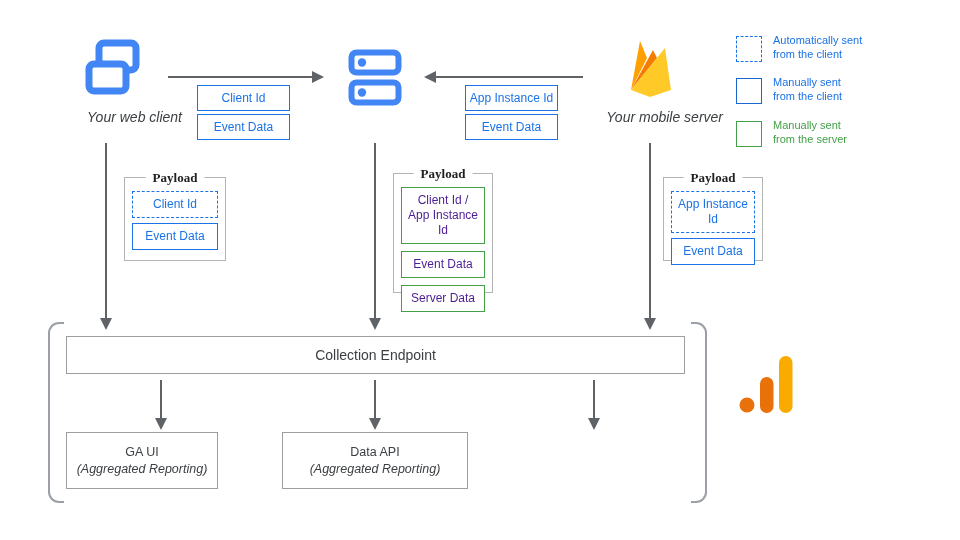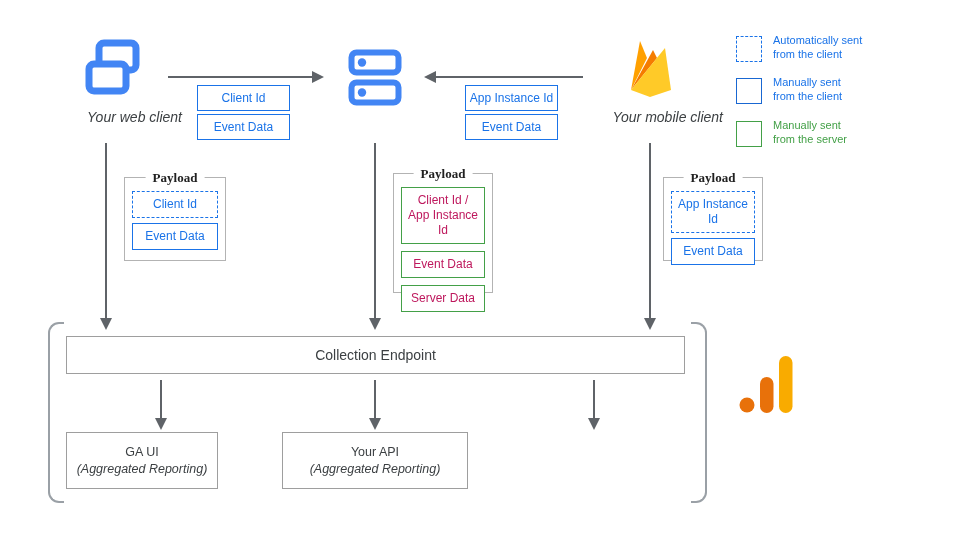--- a/index.html
+++ b/index.html
@@ -23,21 +23,21 @@
   .payload-title{
     position:absolute;top:-8px;left:50%;transform:translateX(-50%);
     background:#fff;padding:0 7px;font-size:13px;font-weight:700;color:#212121;white-space:nowrap;font-family:Liberation Serif, serif;
   }
   .pitem{
     font-size:12px;font-weight:500;text-align:center;padding:5px 1px;line-height:1.25;
     white-space:pre-line;box-sizing:border-box;background:#fff;
   }
   .dashed-blue{border:1.5px dashed #1a73e8;color:#1a73e8;}
   .solid-blue{border:1.5px solid #1a73e8;color:#1a73e8;}
-  .solid-green{border:1.5px solid #43a047;color:#be185d;text-align:center;}
+  .solid-green{border:1.5px solid #43a047;color:#4c1d95;text-align:center;}
   
   .legend-row{display:flex;gap:11px;align-items:flex-end;}
   .swatch{width:26px;height:26px;box-sizing:border-box;background:#fff;flex:0 0 auto;}
   .sw-dashed-blue{border:1.5px dashed #1a73e8;}
   .sw-solid-blue{border:1.5px solid #1967d2;}
   .sw-solid-green{border:1.5px solid #43a047;}
   .legend-text{font-size:11px;font-weight:500;line-height:1.3;white-space:pre-line;padding-top:1px;}
   .legend-blue{color:#1a73e8;}
   .legend-green{color:#43a047;}
   
@@ -96,21 +96,21 @@
     <circle cx="14" cy="13.5" r="4.2" fill="#4285f4"></circle>
     <rect x="3.5" y="33.5" width="47" height="20" rx="5" fill="#fff" stroke="#4285f4" stroke-width="6"></rect>
     <circle cx="14" cy="43.5" r="4.2" fill="#4285f4"></circle>
   </svg>
 
   <svg class="abs" style="left:620px;top:36px;" width="54" height="68" viewBox="0 0 54 68">
     <polygon points="11,54 20,5 27,22" fill="#ffa000"></polygon>
     <polygon points="11,54 33,14 37,22" fill="#f57c00"></polygon>
     <polygon points="11,54 45,12 51,54 30,61" fill="#ffca28"></polygon>
   </svg>
-  <div class="abs node-label" style="left:578px;top:109px;width:145px;">Your mobile client</div>
+  <div class="abs node-label" style="left:578px;top:109px;width:145px;">Your mobile server</div>
 
   <div class="abs tag-group" style="left:197px;top:85px;">
     <div class="tag">Client Id</div>
     <div class="tag">Event Data</div>
   </div>
 
   <div class="abs tag-group" style="left:465px;top:85px;">
     <div class="tag">App Instance Id</div>
     <div class="tag">Event Data</div>
   </div>
@@ -154,21 +154,21 @@
   <div class="abs bracket-left" style="left:48px;top:322px;height:181px;"></div>
   <div class="abs bracket-right" style="left:691px;top:322px;height:181px;"></div>
 
   <div class="abs endpoint" style="left:66px;top:336px;width:619px;height:38px;">Collection Endpoint</div>
 
   <div class="abs out-box" style="left:66px;top:432px;width:152px;height:57px;">
     <div>GA UI</div>
     <div class="out-sub">(Aggregated Reporting)</div>
   </div>
   <div class="abs out-box" style="left:282px;top:432px;width:186px;height:57px;">
-    <div>Your API</div>
+    <div>Data API</div>
     <div class="out-sub">(Aggregated Reporting)</div>
   </div>
 
   <svg class="abs" style="left:737px;top:350px;" width="58" height="64" viewBox="0 0 58 64">
     <circle cx="10" cy="55" r="7.5" fill="#e8710a"></circle>
     <rect x="23" y="27" width="13.5" height="36" rx="6.75" fill="#e8710a"></rect>
     <rect x="42" y="6" width="13.5" height="57" rx="6.75" fill="#f9ab00"></rect>
   </svg>
 
 </div>

